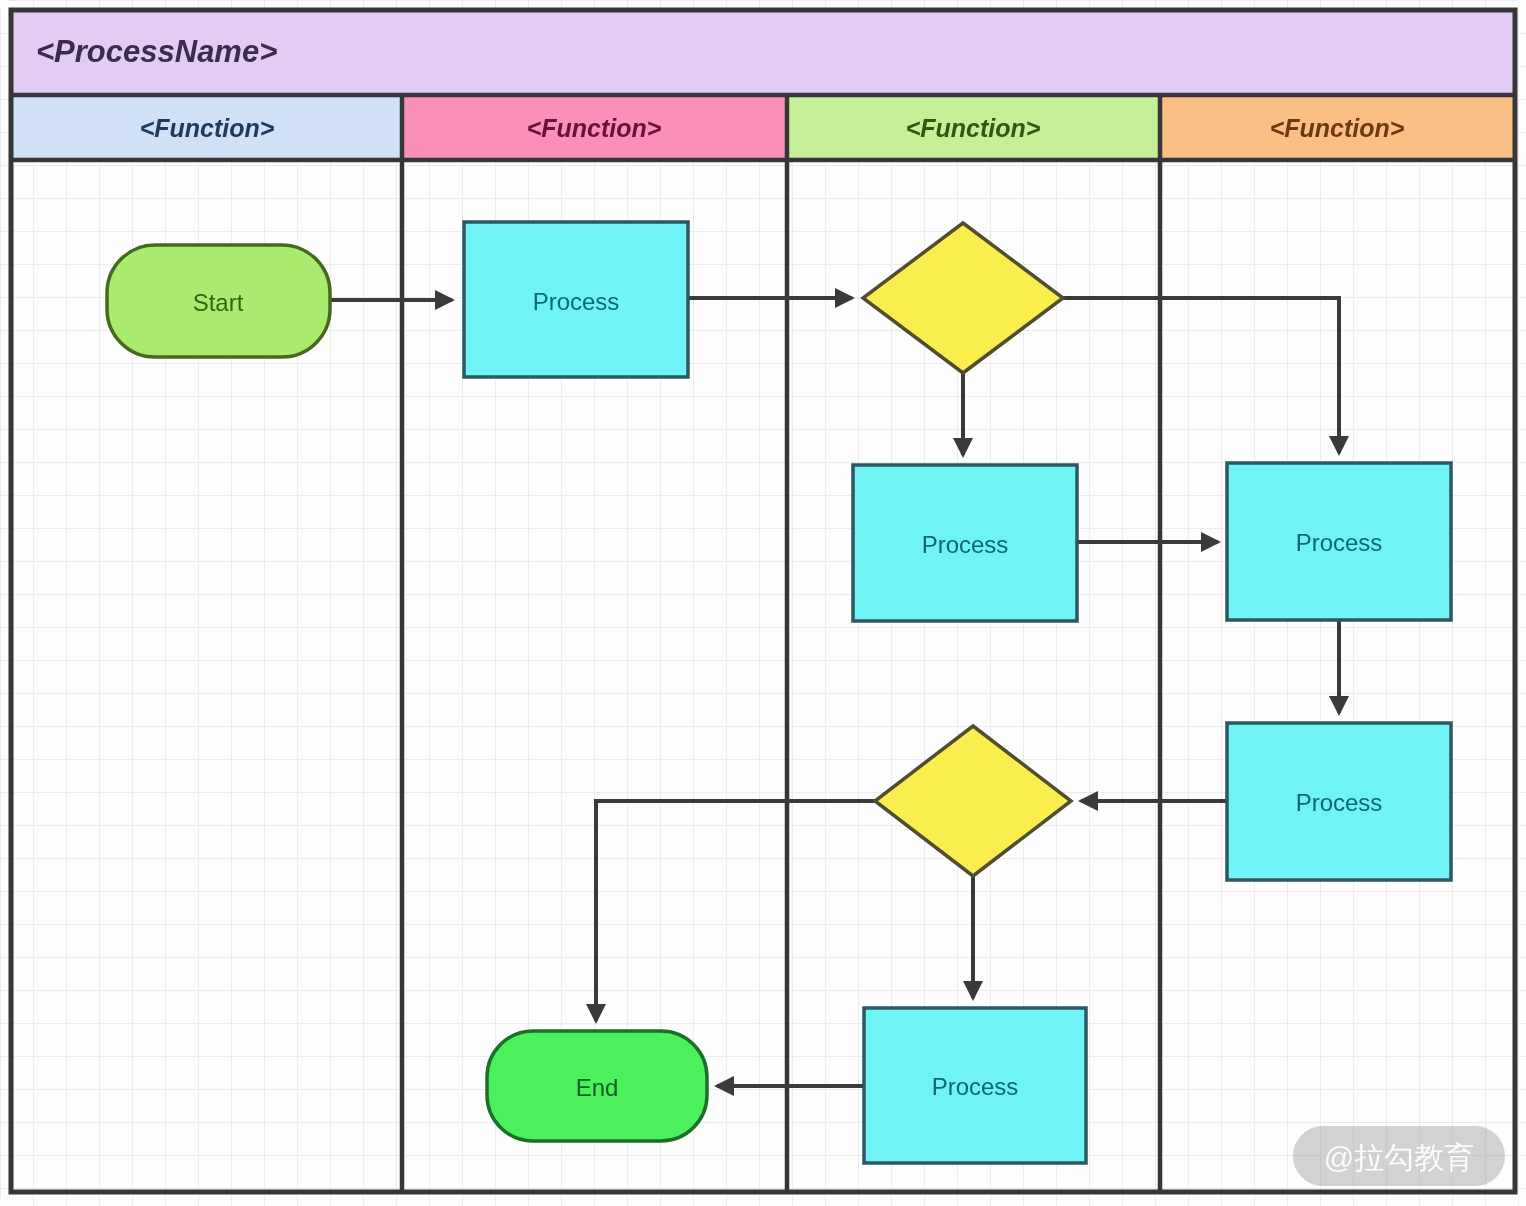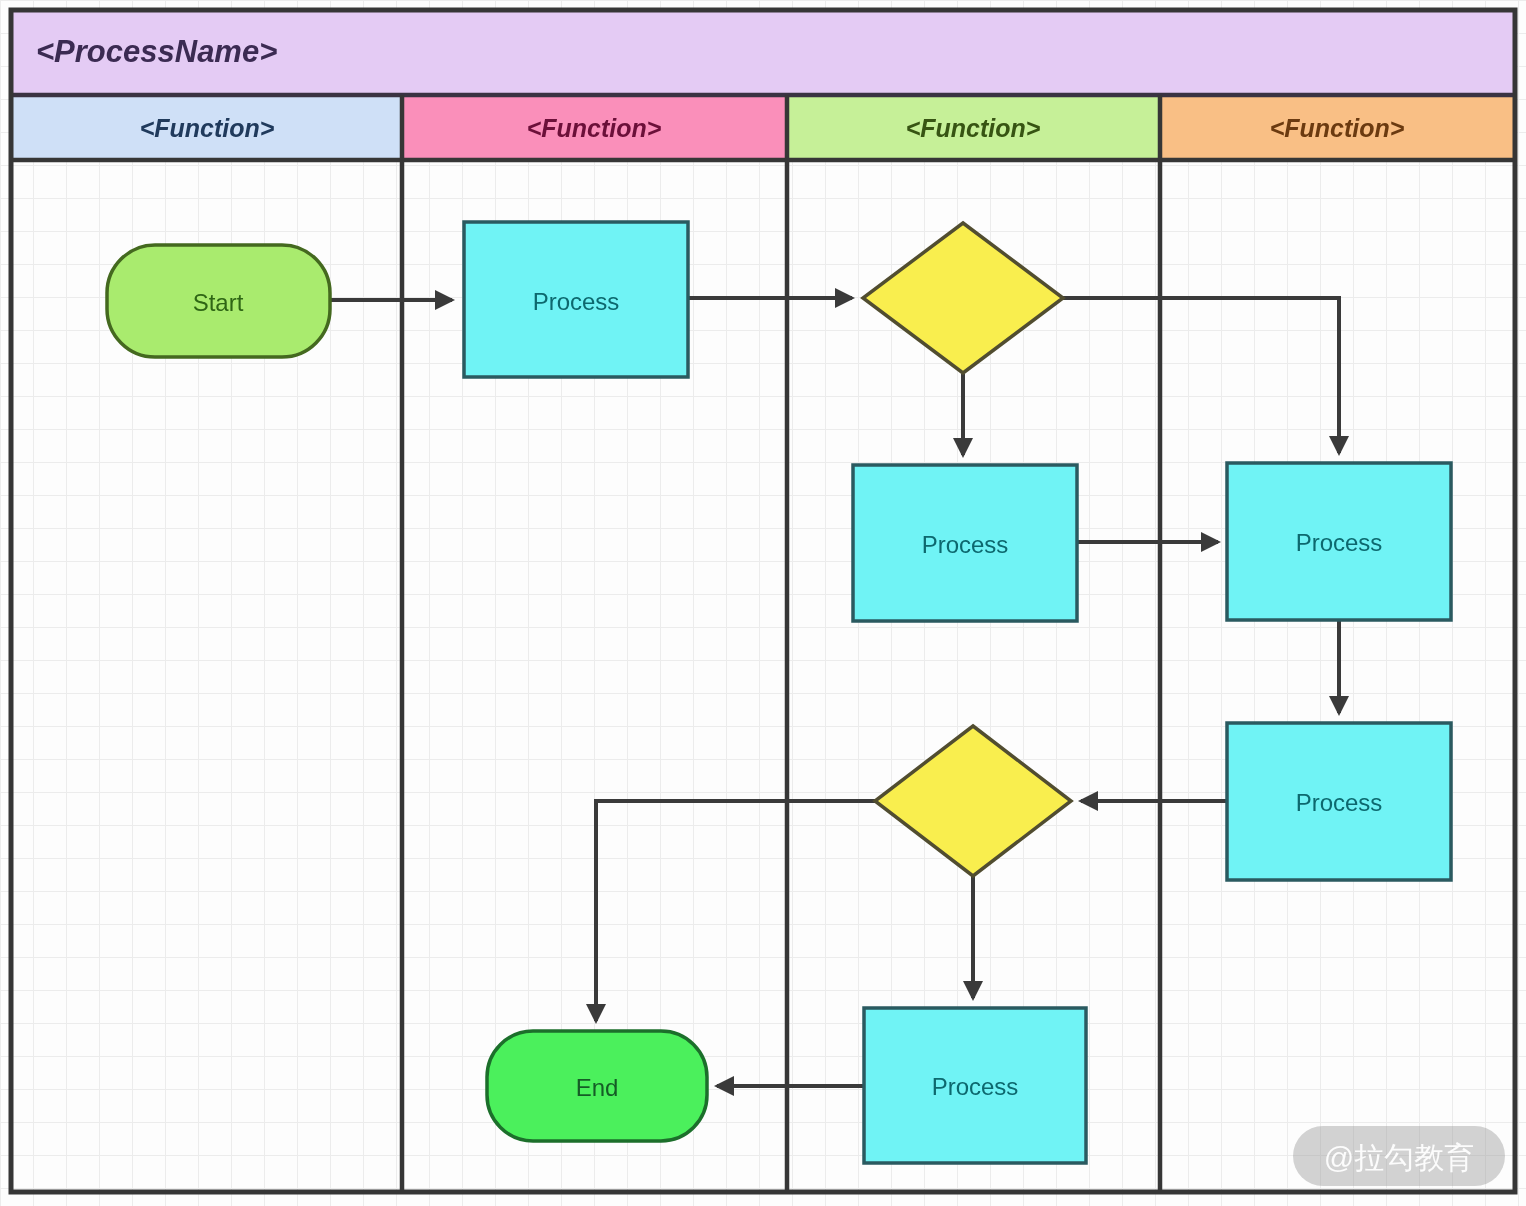--- a/index.html
+++ b/index.html
@@ -10,20 +10,21 @@
     overflow:hidden;
   }
   .page{
     position:relative;
     width:1526px;height:1206px;
     background-color:#fdfdfd;
     background-image:
       linear-gradient(#ececec 1px, transparent 1px),
       linear-gradient(90deg, #ececec 1px, transparent 1px);
     background-size:33px 33px;
+    border-radius:11px;
   }
   svg.flow{position:absolute;left:0;top:0;}
 
   .frame{fill:none;stroke:#363636;stroke-width:5;}
   .divider{stroke:#363636;stroke-width:4.5;}
   .rowline{stroke:#3a3342;stroke-width:4.5;}
 
   .title-text{
     font-family:"Liberation Sans", sans-serif;
     font-size:31px;font-weight:bold;font-style:italic;

